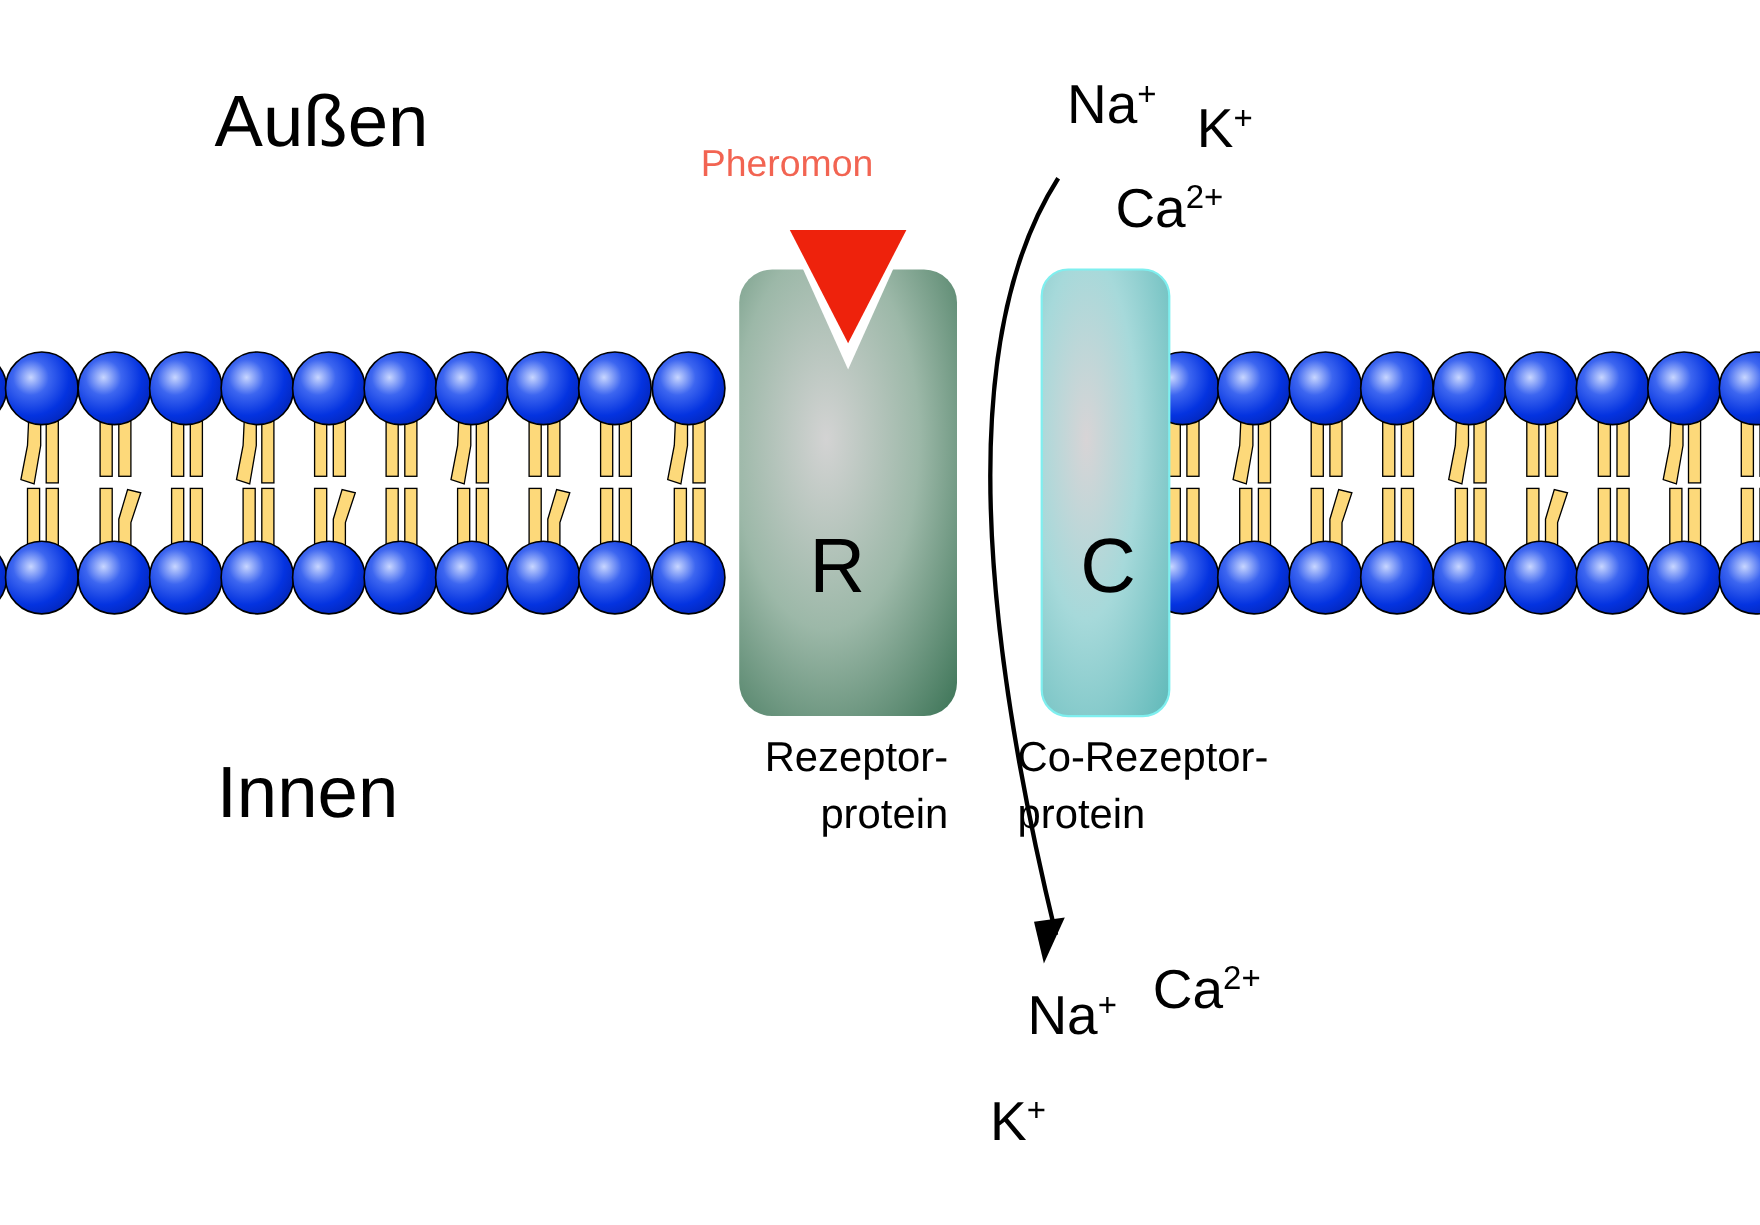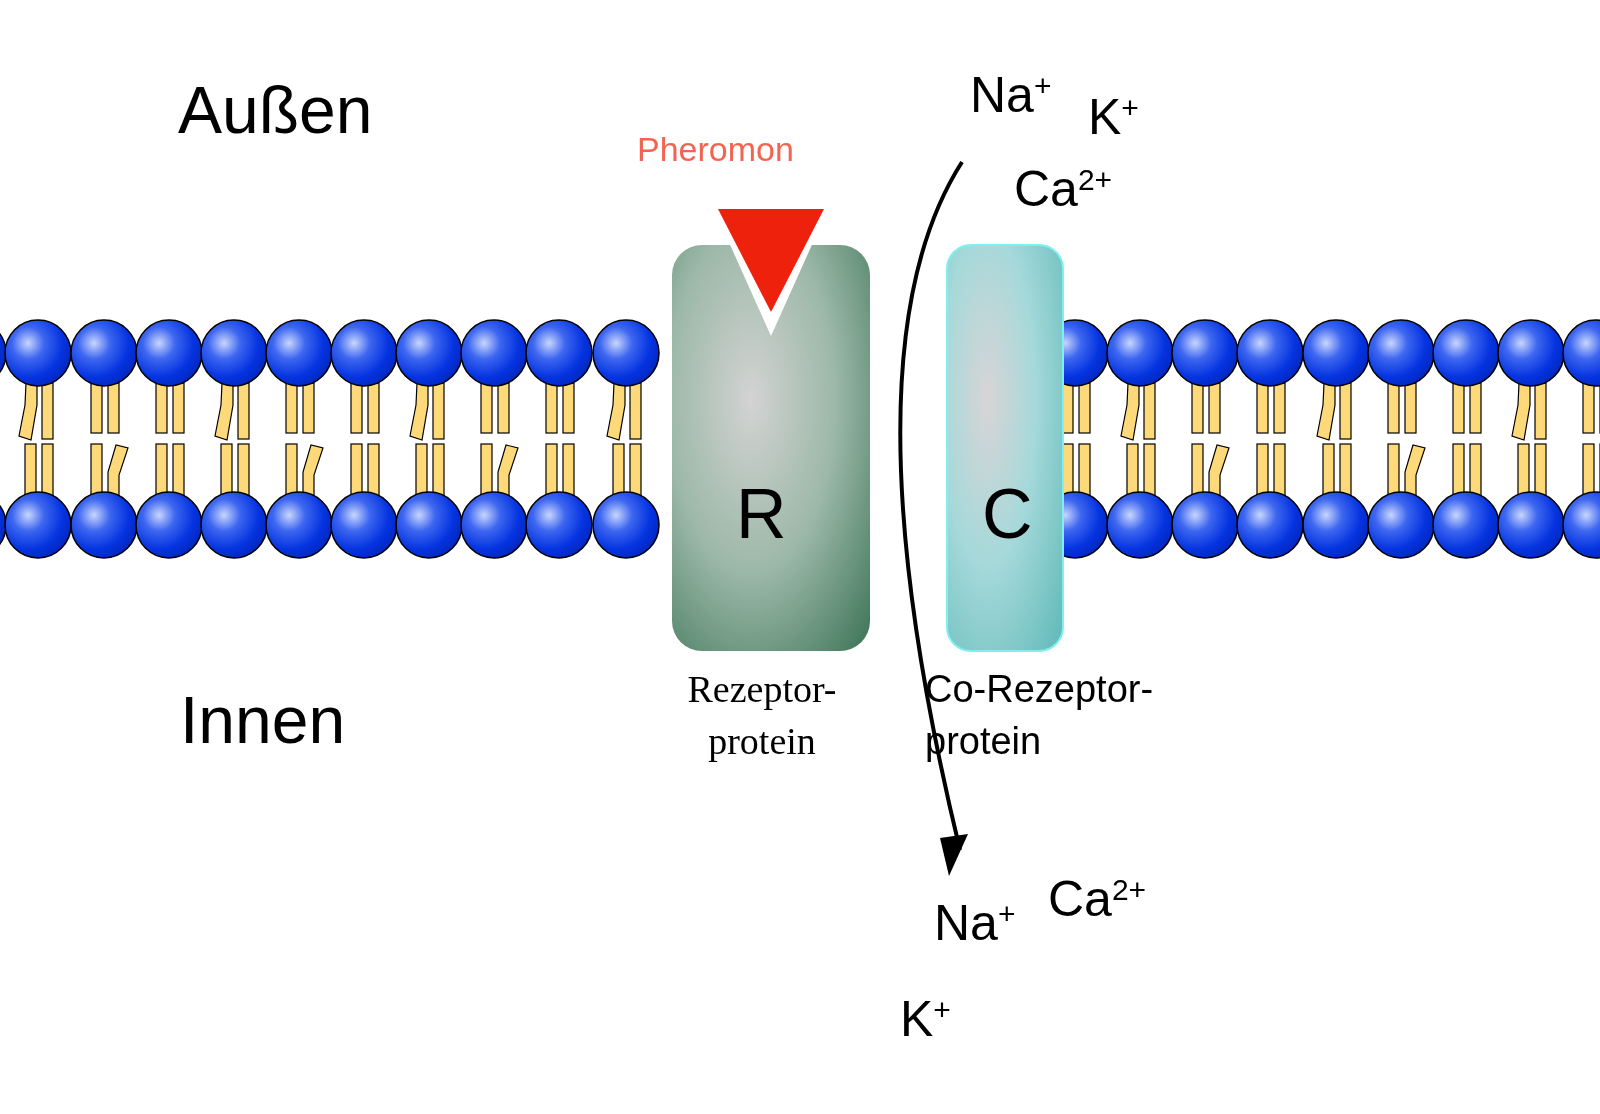--- a/index.html
+++ b/index.html
@@ -1,19 +1,19 @@
 <!DOCTYPE html>
 <html><head>
 <meta charset="utf-8">
 <style>
   html, body { margin:0; padding:0; background:#ffffff; }
   body { width:1600px; height:1114px; position:relative; overflow:hidden; font-family:"Liberation Sans", sans-serif; }
   svg#diagram { position:absolute; left:0; top:0; }
   .lbl { position:absolute; color:#000; white-space:nowrap; font-family:"Liberation Sans", sans-serif; }
-  .region { font-size:66px; }
+  .region { font-size:66px;margin-left:17px; }
   .ion { font-size:50px; }
   .ion sup { font-size:30px; vertical-align:0.55em; line-height:0; }
   .caption { font-size:38px; line-height:52px; }
   .letter { font-size:70px; }
   .pher { font-size:34px; color:#f26452; }
 </style>
 </head>
 <body>
 
 <svg id="diagram" width="1600" height="1114" viewBox="0 0 1600 1114">
@@ -173,21 +173,21 @@
   <polygon points="949,876 940,838 968,834" fill="#000"></polygon>
 </svg>
 
 <div class="lbl region" style="left:178px; top:72px;">Außen</div>
 <div class="lbl region" style="left:180px; top:682px;">Innen</div>
 <div class="lbl pher" style="left:637px; top:130px;">Pheromon</div>
 
 <div class="lbl letter" style="left:736px; top:474px;">R</div>
 <div class="lbl letter" style="left:982px; top:474px;">C</div>
 
-<div class="lbl caption" style="left:662px; top:663px; text-align:center; width:200px;font-family:Liberation Serif, serif;">
+<div class="lbl caption" style="left:662px; top:663px; text-align:right; width:200px;">
   <div>Rezeptor-</div>
   <div>protein</div>
 </div>
 <div class="lbl caption" style="left:925px; top:663px;">
   <div>Co-Rezeptor-</div>
   <div>protein</div>
 </div>
 
 <div class="lbl ion" style="left:970px; top:66px;"><span>Na</span><sup>+</sup></div>
 <div class="lbl ion" style="left:1088px; top:88px;"><span>K</span><sup>+</sup></div>

